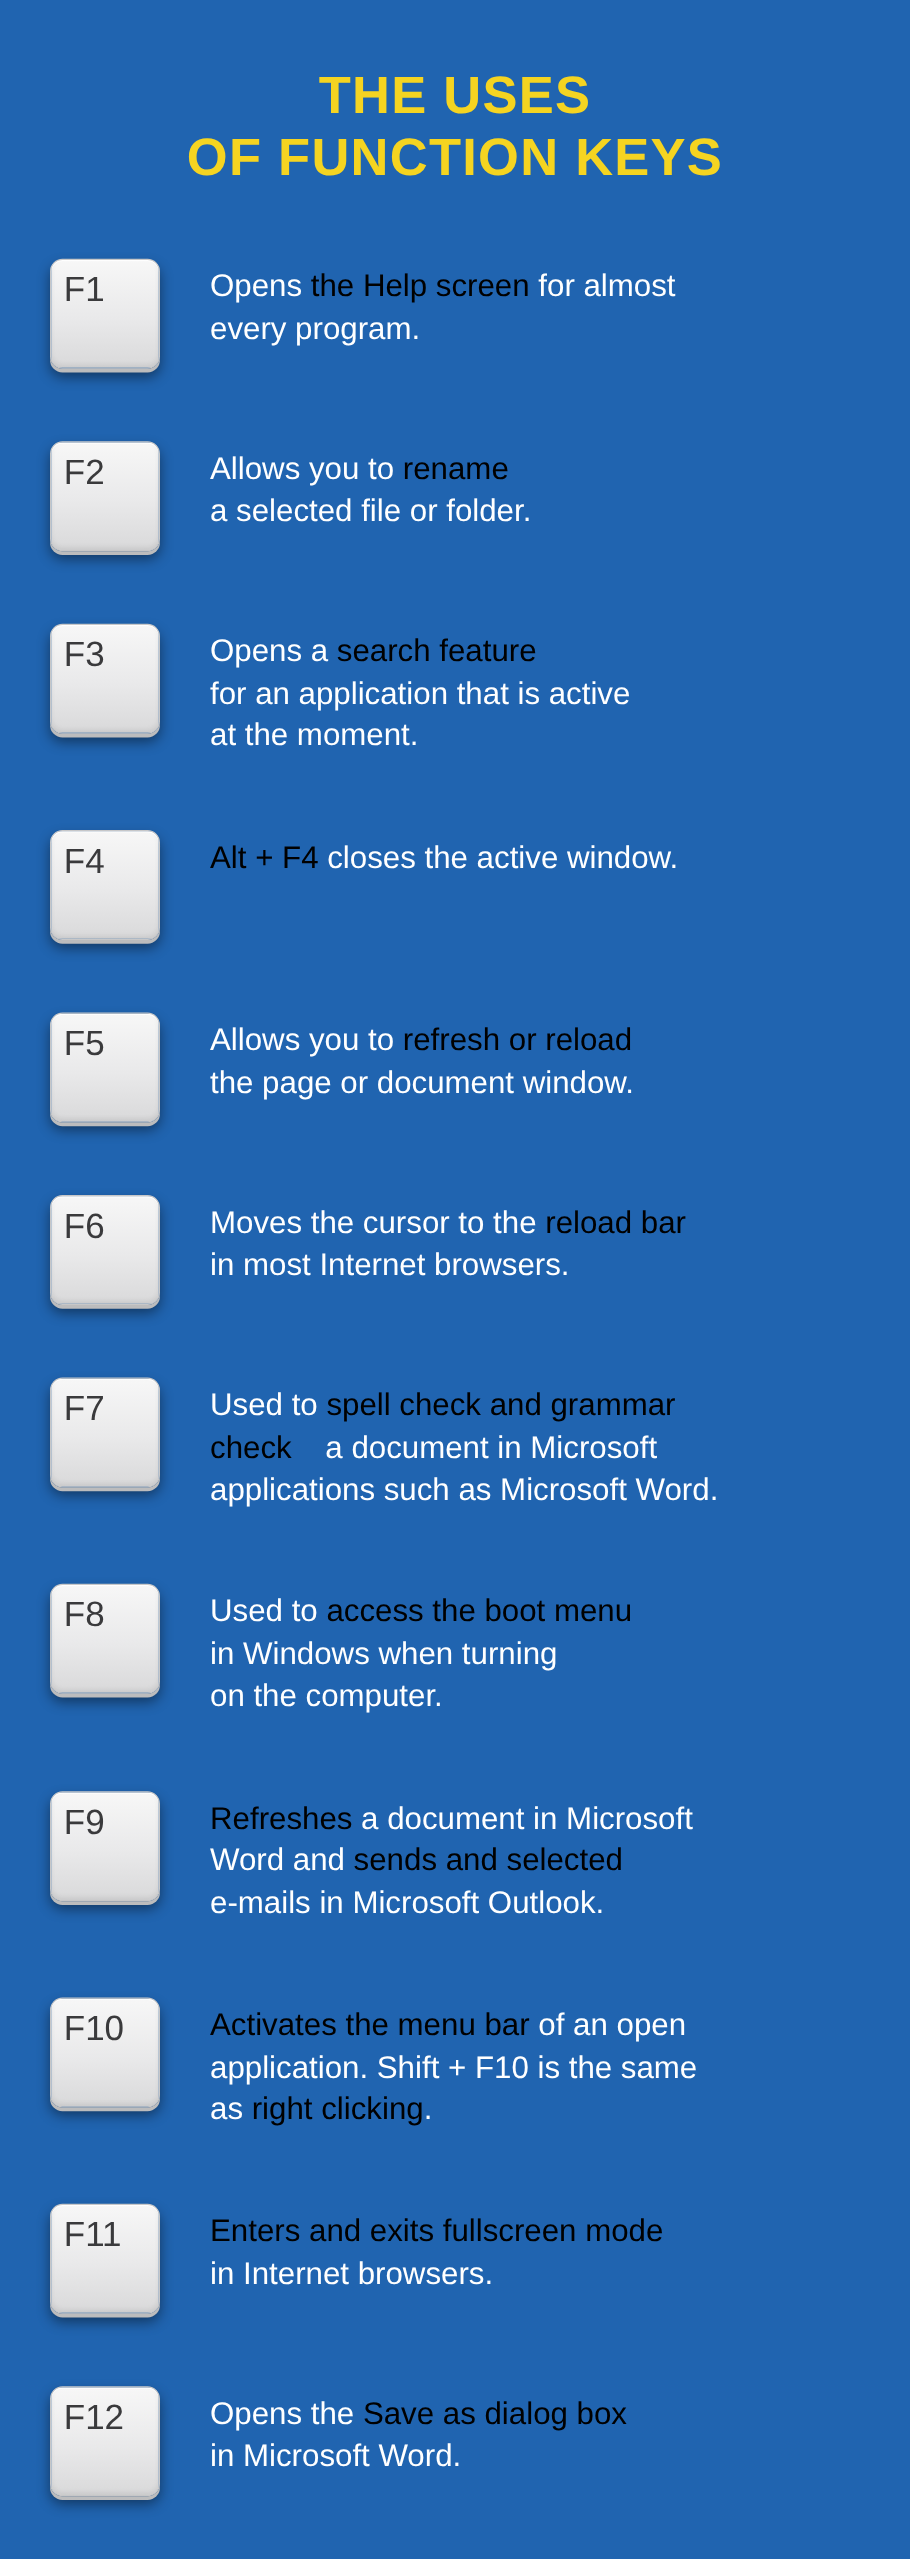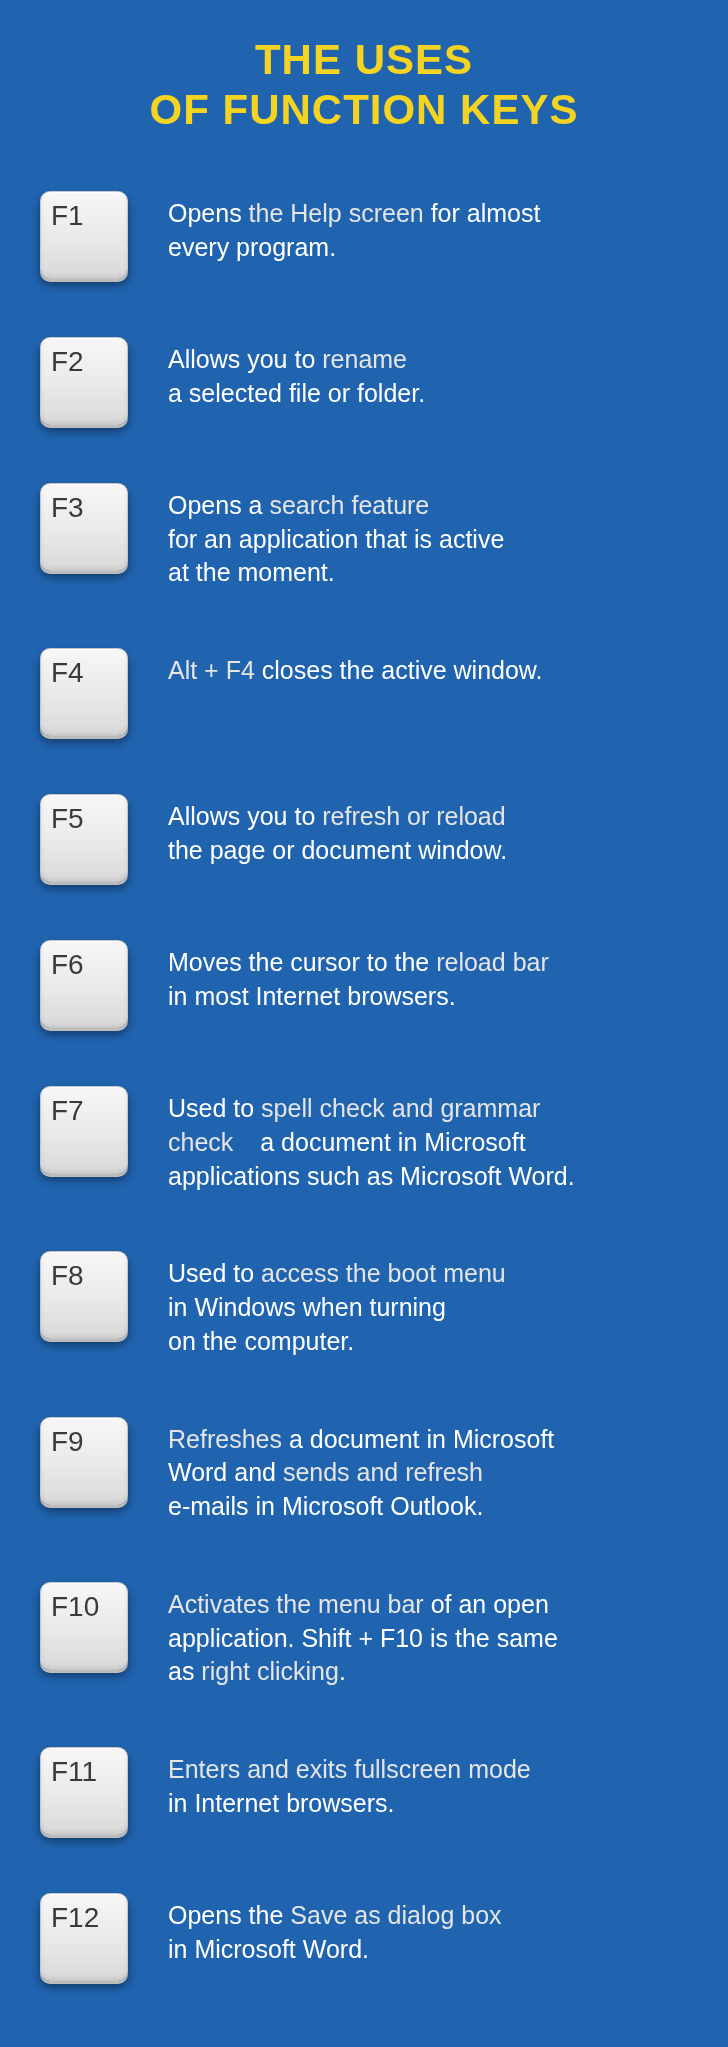--- a/index.html
+++ b/index.html
@@ -16,21 +16,21 @@
     box-sizing: border-box;
     padding: 35px 30px 60px 30px;
   }
   .title {
     text-align: center;
     color: #f5d421;
     font-weight: 700;
     font-size: 42px;
     line-height: 1.2;
     letter-spacing: 1px;
-    margin: 0 0 55px 0;
+    margin: 16px 0 55px 0;
   }
   .row {
     display: flex;
     align-items: flex-start;
     margin-bottom: 58px;
   }
   .keycap {
     flex: 0 0 88px;
     height: 88px;
     margin-left: 10px;
@@ -55,21 +55,21 @@
     text-align: center;
   }
   .desc {
     flex: 1;
     color: #ffffff;
     font-size: 25px;
     line-height: 1.35;
     padding-top: 6px;
   }
   .desc .hl {
-    color: #e5e5e5;
+    color: #000000;
     margin-top: 28px;
   }
 </style>
 </head>
 <body>
 
 <div class="page">
   <h1 class="title">
     <span>THE USES</span><br>
     <span>OF FUNCTION KEYS</span>
@@ -131,21 +131,21 @@
         </div>
         <div class="desc"><span style="white-space: pre-line;">Used to </span><span class="hl" style="white-space: pre-line;">access the boot menu</span><span style="white-space: pre-line;">
 in Windows when turning
 on the computer.</span></div>
       </div>
       <div class="row">
         <div class="keycap">
           <span>F9</span>
         </div>
         <div class="desc"><span class="hl" style="white-space: pre-line;">Refreshes</span><span style="white-space: pre-line;"> a document in Microsoft
-Word and </span><span class="hl" style="white-space: pre-line;">sends and refresh</span><span style="white-space: pre-line;">
+Word and </span><span class="hl" style="white-space: pre-line;">sends and selected</span><span style="white-space: pre-line;">
 e-mails in Microsoft Outlook.</span></div>
       </div>
       <div class="row">
         <div class="keycap">
           <span>F10</span>
         </div>
         <div class="desc"><span class="hl" style="white-space: pre-line;">Activates the menu bar</span><span style="white-space: pre-line;"> of an open
 application. Shift + F10 is the same
 as </span><span class="hl" style="white-space: pre-line;">right clicking</span><span style="white-space: pre-line;">.</span></div>
       </div>

